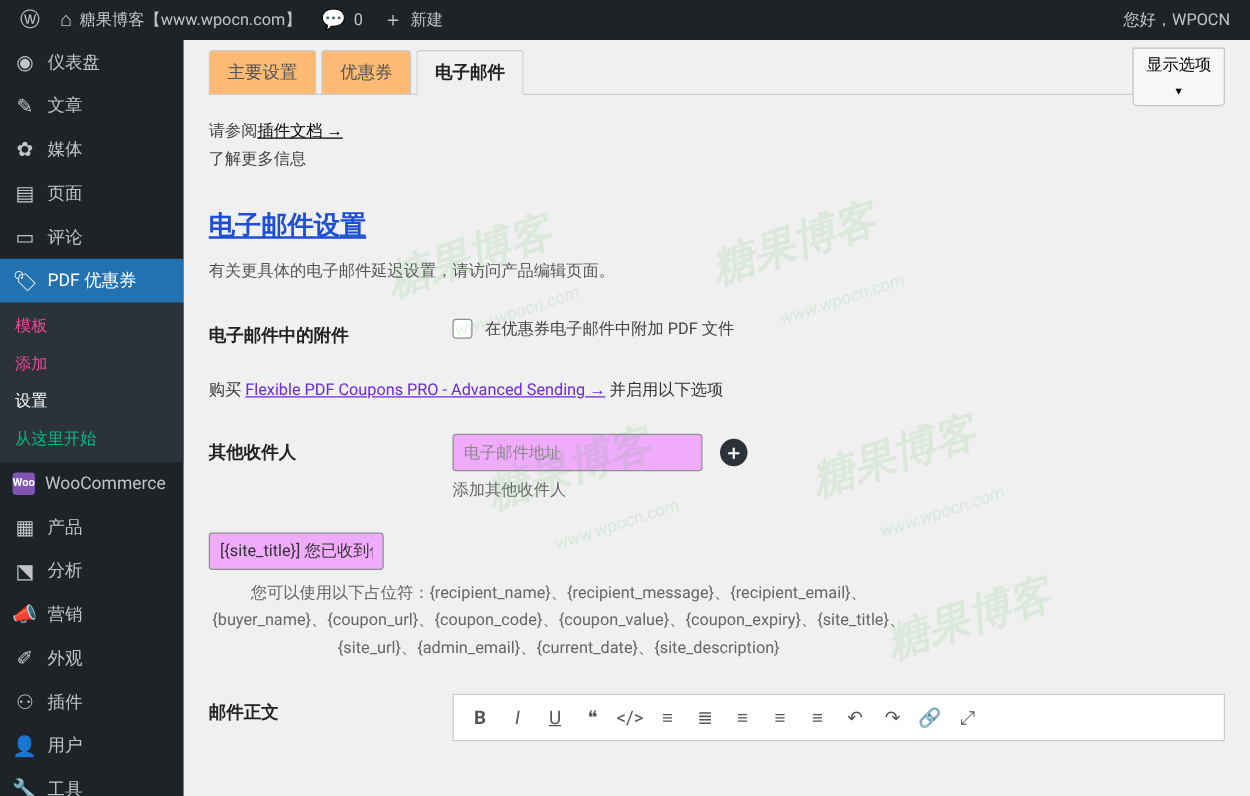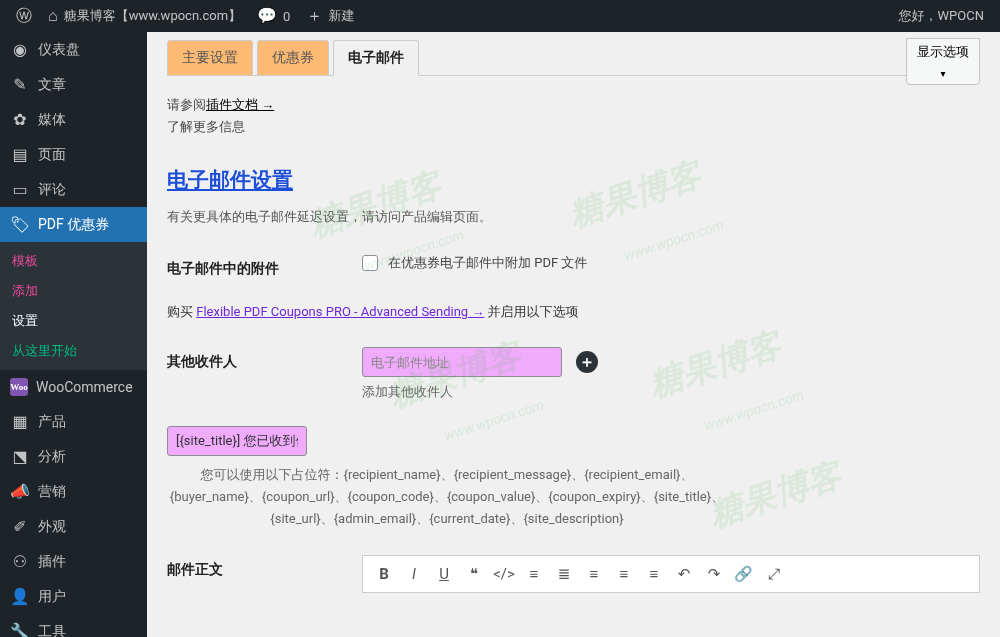--- a/index.html
+++ b/index.html
@@ -15,21 +15,21 @@
 
 .sidebar { position: absolute; left: 0; top: 32px; bottom: 0; width: 147px; background: #1d2327; color: #c3c4c7; font-size: 14px; }
 .menu-item { display: flex; align-items: center; padding: 8px 10px; cursor: pointer; gap: 8px; position: relative; }
 .menu-item.current { background: #2271b1; color: #fff; }
 .menu-item.current::after { content: ''; position: absolute; right: -8px; top: 50%; transform: translateY(-50%); border: 8px solid transparent; border-right-color: #f0f0f1; }
 .menu-icon { width: 20px; text-align: center; font-size: 16px; }
 .submenu { background: #2c3338; padding: 4px 0; }
 .submenu-item { padding: 6px 12px; cursor: pointer; font-size: 13px; color: #ec4899; }
 .submenu-item.current { color: #fff; font-weight: 400; }
 .submenu-item.accent { color: #00ba88; }
-.woo-badge { width: 18px; height: 18px; background: #7f54b3; color: #fff; font-size: 9px; font-weight: bold; border-radius: 3px; display: inline-flex; align-items: center; justify-content: center; font-family: Liberation Serif, serif; }
+.woo-badge { width: 18px; height: 18px; background: #7f54b3; color: #fff; font-size: 9px; font-weight: bold; border-radius: 3px; display: inline-flex; align-items: center; justify-content: center; }
 
 
 .main { position: absolute; left: 147px; top: 32px; right: 0; bottom: 0; background: #f0f0f1; padding: 0 20px 20px; overflow: hidden; }
 .screen-options { position: absolute; right: 20px; top: 6px; background: #f6f7f7; border: 1px solid #c3c4c7; padding: 4px 10px; font-size: 13px; cursor: pointer; border-radius: 0 0 4px 4px; display: flex; align-items: center; gap: 4px; flex-direction: column; }
 .chev-down::after { content: '▾'; font-size: 10px; }
 
 .tabs { display: flex; border-bottom: 1px solid #ccc; margin-top: 8px; margin-bottom: 20px; }
 .tab { padding: 8px 14px; font-size: 14px; color: #555; background: #fdba74; border: 1px solid #ccc; margin-bottom: -1px; cursor: pointer; border-radius: 3px 3px 0 0; }
 .tab + .tab { margin-left: 4px; }
 .tab.active { background: #f0f0f1; border-bottom-color: #f0f0f1; font-weight: 600; color: #222; text-align: center; }

